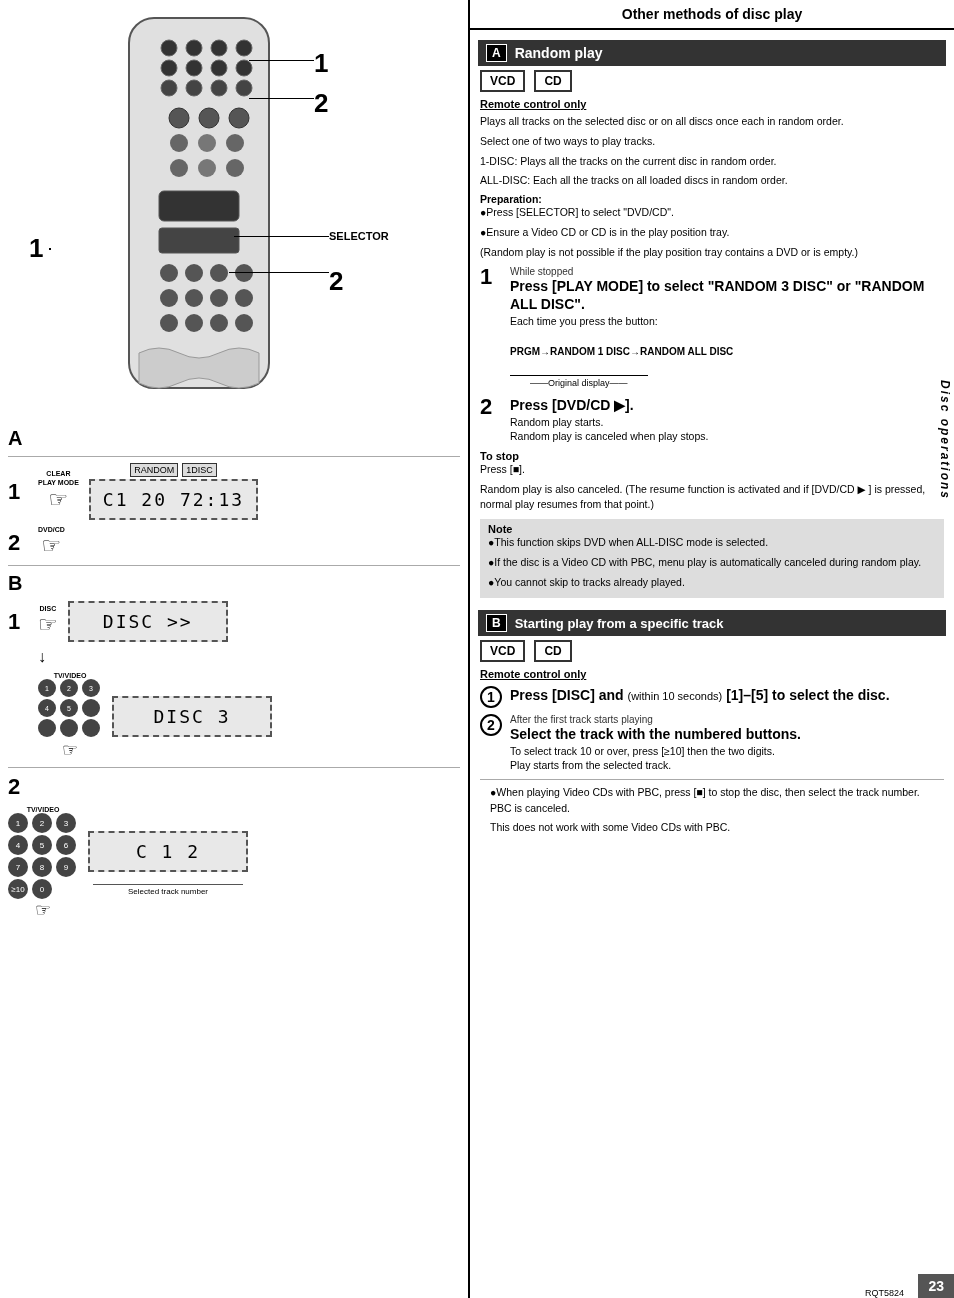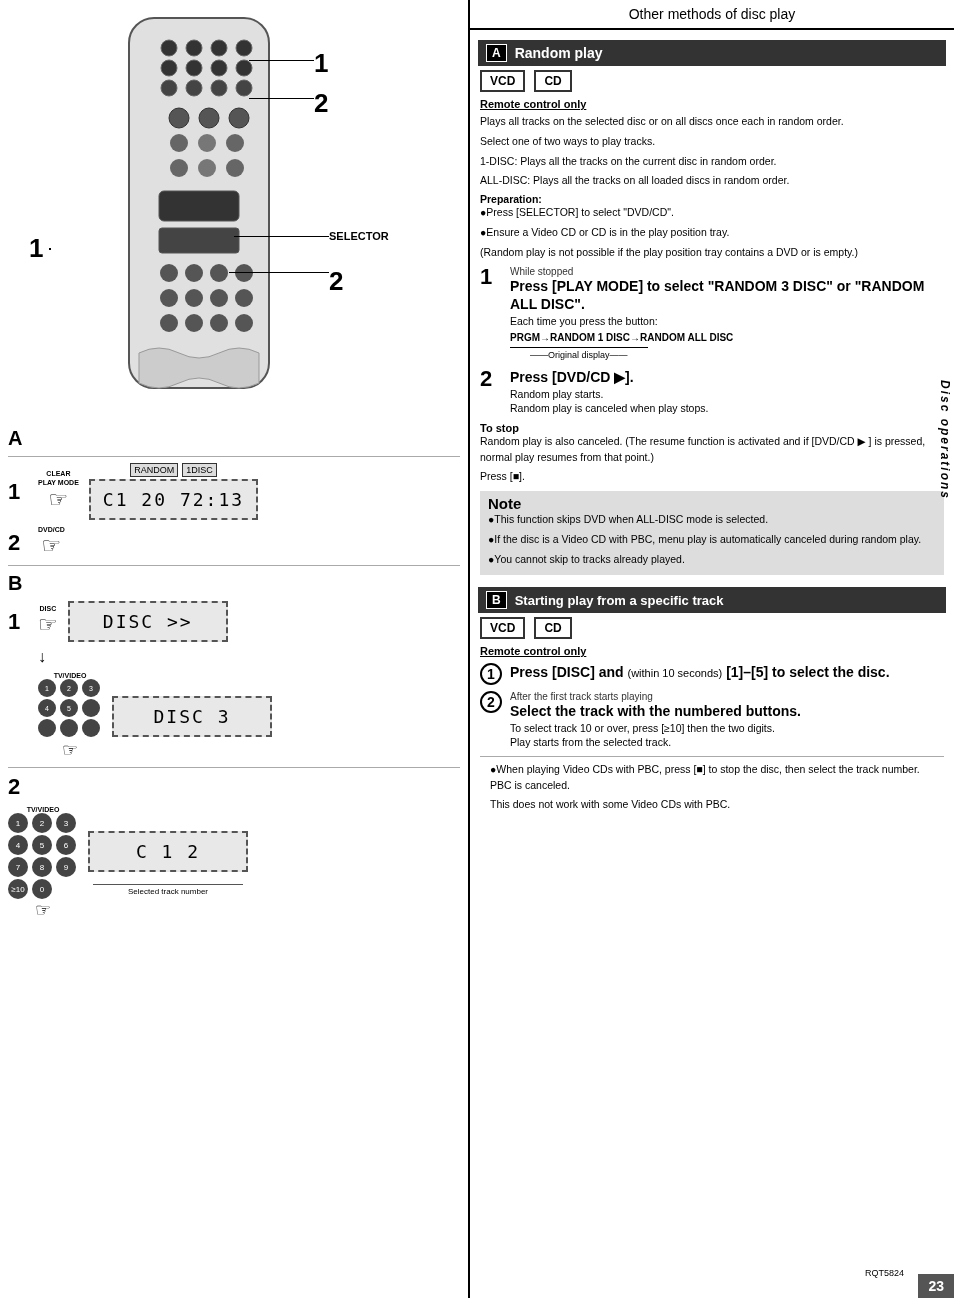--- a/index.html
+++ b/index.html
@@ -56,21 +56,21 @@
       flex: 1;
       padding: 0;
       display: flex;
       flex-direction: column;
       position: relative;
     }
 
     .page-title {
       text-align: center;
       font-size: 14px;
-      font-weight: normal;
+      font-weight: bold;
       padding: 6px 0;
       border-bottom: 2px solid #000;
       margin-bottom: 6px;
     }
 
     .section-header-a {
       background: #333;
       color: white;
       font-size: 14px;
       font-weight: bold;
@@ -148,57 +148,57 @@
       line-height: 1.3;
     }
 
     .step-sub-text {
       font-size: 10.5px;
       line-height: 1.4;
     }
 
     .prog-chain {
       font-size: 10px;
-      margin: 4px 0;
+      margin: 18px 0;
     }
     .prog-chain b { font-weight: bold; }
 
     .to-stop-section {
       margin: 6px 0;
     }
     .to-stop-label {
       font-weight: bold;
       font-size: 11px;
     }
 
     .note-box {
       background: #ddd;
       padding: 4px 8px;
       margin: 6px 0;
       font-size: 10px;
     }
     .note-title {
       font-weight: bold;
-      font-size: 15px;
+      font-size: 11px;
     }
 
     .page-num-box {
       position: absolute;
       bottom: 0;
       right: 0;
       background: #555;
       color: white;
       font-size: 14px;
       font-weight: bold;
       padding: 4px 10px;
     }
 
     .rqt-label {
       position: absolute;
-      bottom: 20px;
+      bottom: 0;
       right: 50px;
       font-size: 9px;
     }
 
     .step-instruction-b {
       display: flex;
       gap: 8px;
       margin: 6px 0;
       align-items: flex-start;
     }
@@ -404,21 +404,21 @@
     <span style="border:2px solid #333;padding:2px 8px;font-size:12px;font-weight:bold;margin-right:6px;">VCD</span>
     <span style="border:2px solid #333;padding:2px 8px;font-size:12px;font-weight:bold;">CD</span>
   </div>
 
   <div class="content-area">
     <div class="remote-only">Remote control only</div>
 
     <div class="body-text">Plays all tracks on the selected disc or on all discs once each in random order.</div>
     <div class="body-text">Select one of two ways to play tracks.</div>
     <div class="body-text">1-DISC:    Plays all the tracks on the current disc in random order.</div>
-    <div class="body-text">ALL-DISC: Plays all the tracks on all loaded discs in random order.</div>
+    <div class="body-text">ALL-DISC: Each all the tracks on all loaded discs in random order.</div>
 
     <div style="margin:4px 0;">
       <div class="bold-label">Preparation:</div>
       <div class="body-text">●<span>Press [SELECTOR] to select "DVD/CD".</span></div>
       <div class="body-text">●<span>Ensure a Video CD or CD is in the play position tray.</span></div>
       <div class="body-text">(Random play is not possible if the play position tray contains a DVD or is empty.)</div>
     </div>
 
     <div class="step-instruction">
       <div class="step-num-lg">1</div>
@@ -437,22 +437,22 @@
       <div class="step-num-lg">2</div>
       <div class="step-text-block">
         <div class="step-main-text">Press [DVD/CD ▶].</div>
         <div class="step-sub-text">Random play starts.</div>
         <div class="step-sub-text">Random play is canceled when play stops.</div>
       </div>
     </div>
 
     <div class="to-stop-section">
       <div class="to-stop-label">To stop</div>
+      <div class="body-text">Press [■].</div>
       <div class="body-text">Random play is also canceled. (The resume function is activated and if [DVD/CD ▶ ] is pressed, normal play resumes from that point.)</div>
-      <div class="body-text">Press [■].</div>
     </div>
 
     <div class="note-box">
       <div class="note-title">Note</div>
       <div class="body-text">●This function skips DVD when ALL-DISC mode is selected.</div>
       <div class="body-text">●If the disc is a Video CD with PBC, menu play is automatically canceled during random play.</div>
       <div class="body-text">●You cannot skip to tracks already played.</div>
     </div>
   </div>
 

